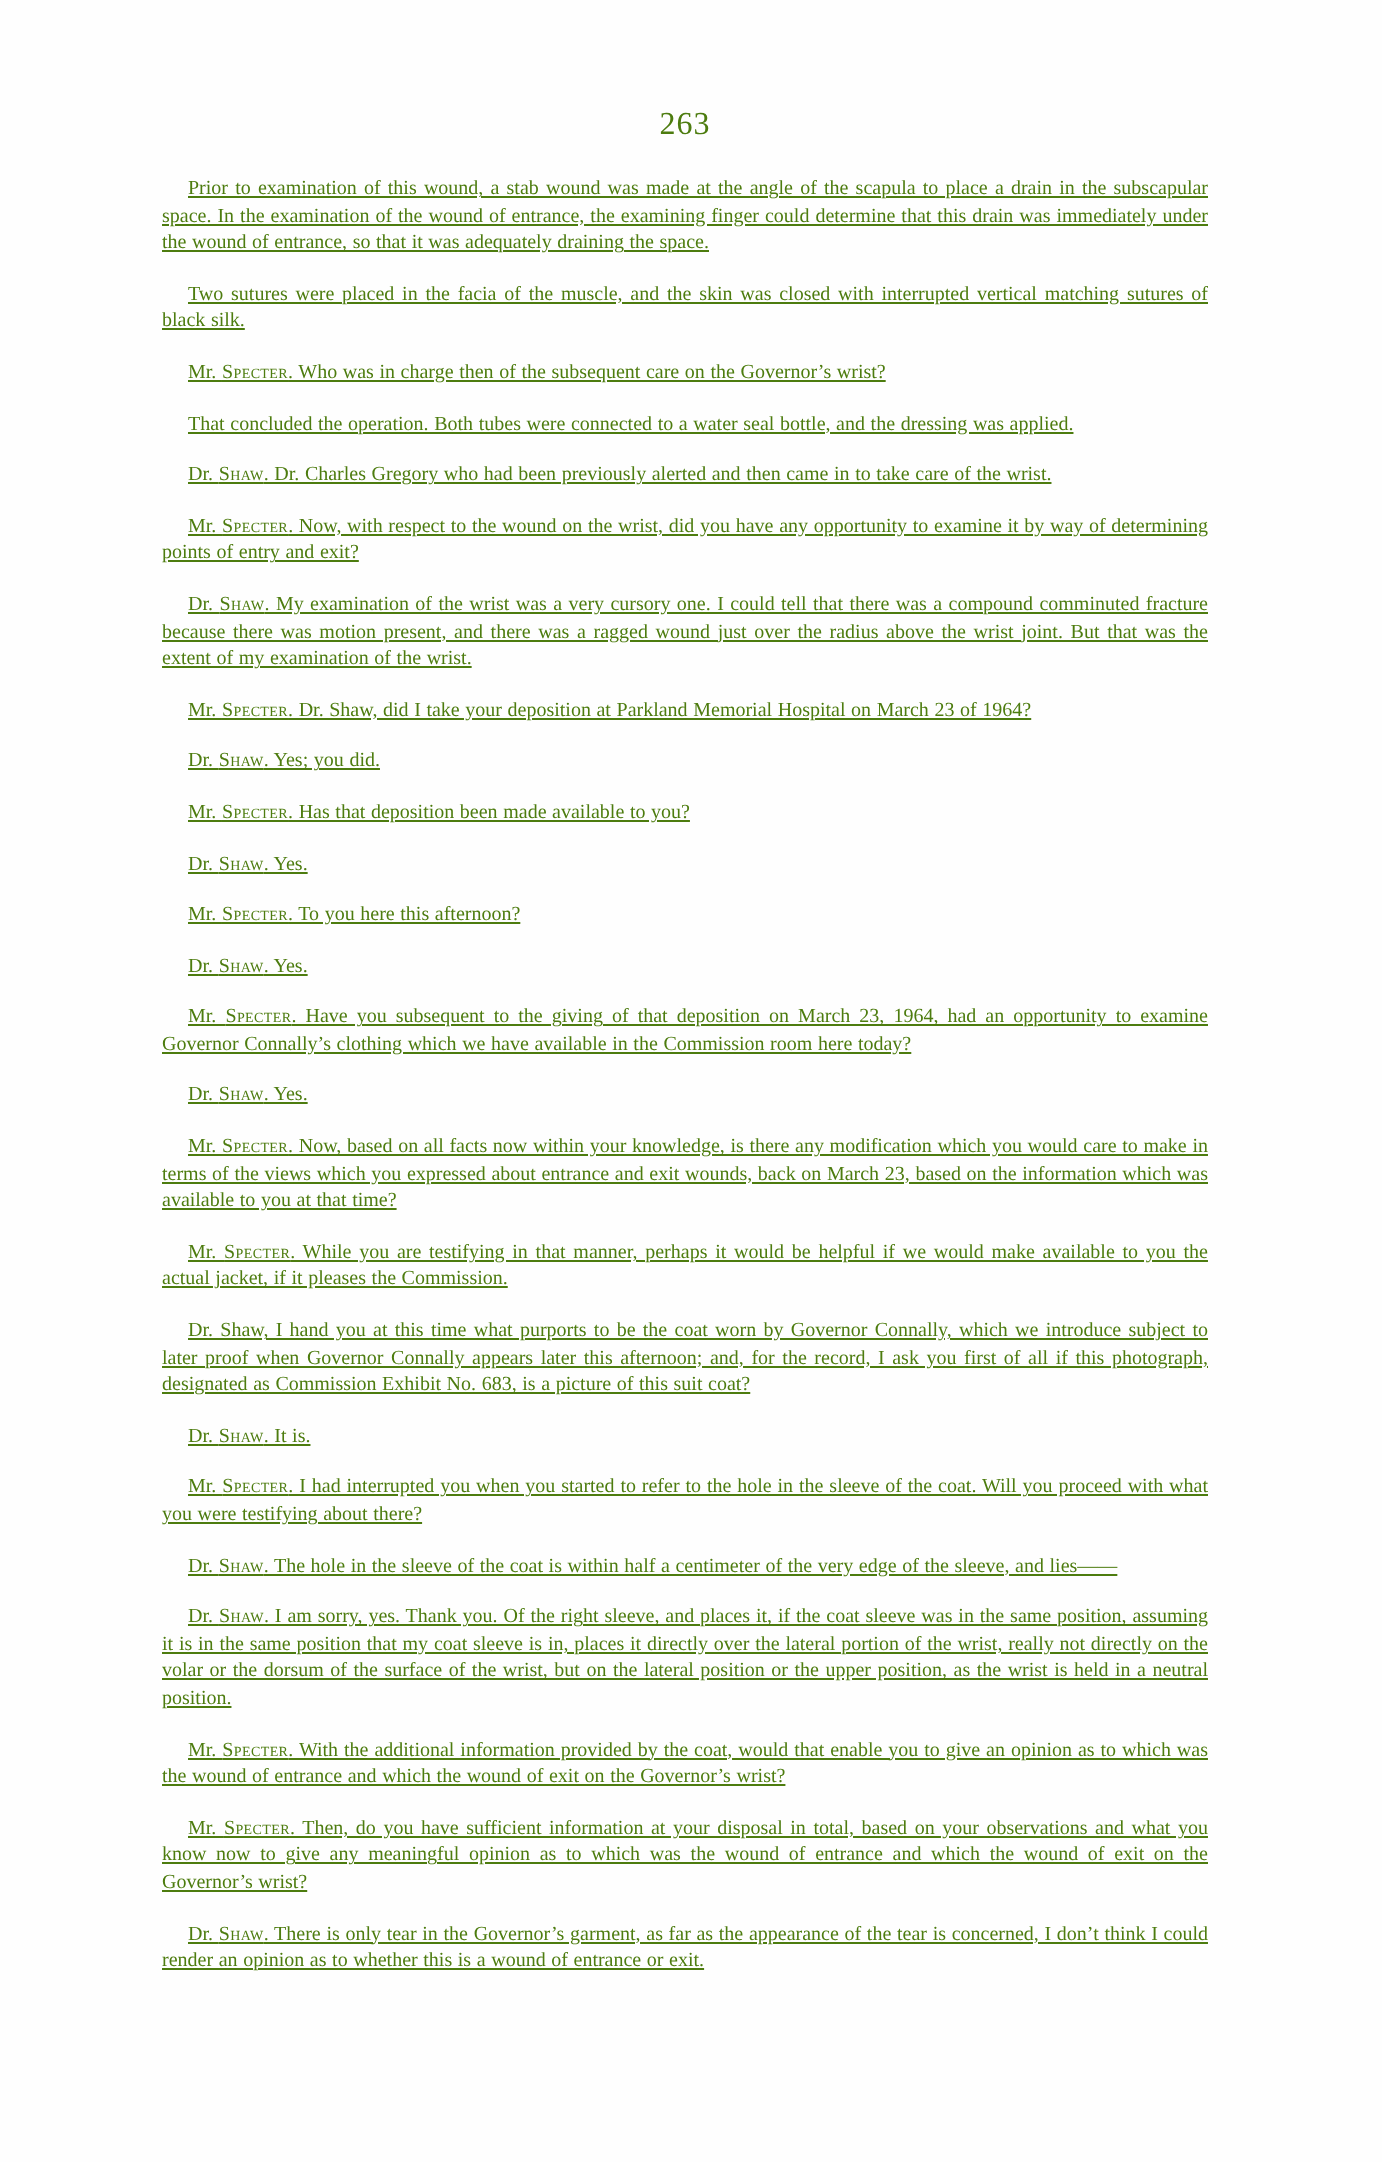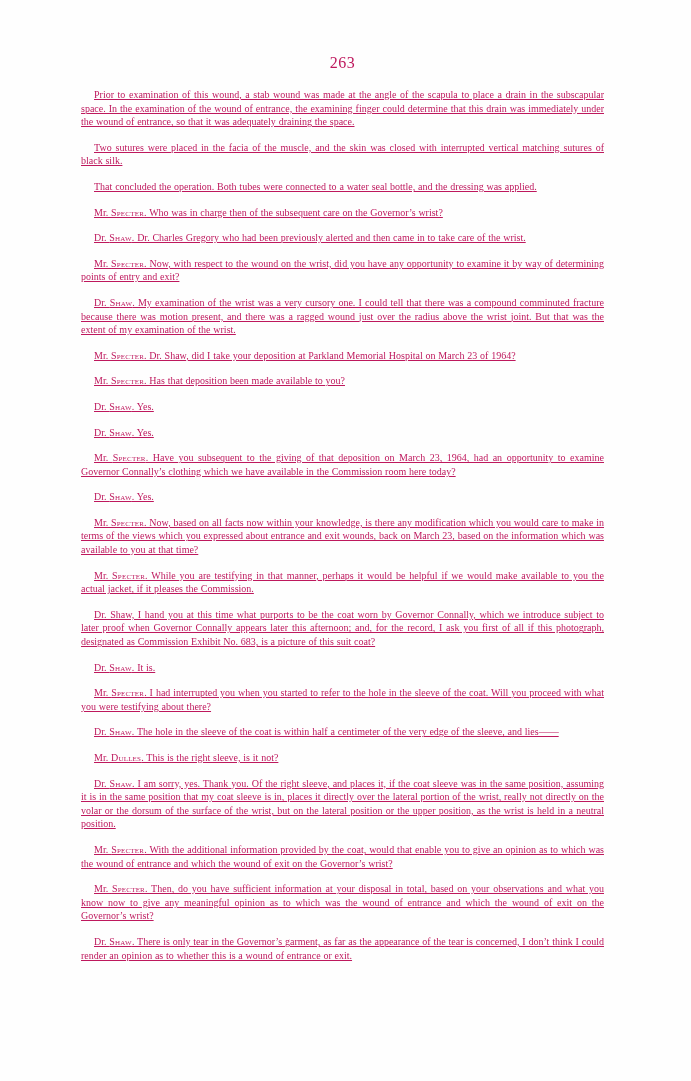--- a/index.html
+++ b/index.html
@@ -8,21 +8,21 @@
     background: #ffffff;
   }
   .page {
     position: relative;
     width: 691px;
     height: 1081px;
     box-sizing: border-box;
     background: #fefefe;
     padding: 54px 75px 0 69px;
     font-family: "Liberation Serif", "DejaVu Serif", serif;
-    color: #be185d;
+    color: #4d7c0f;
     overflow: hidden;
   }
   .page-number {
     text-align: center;
     font-size: 16px;
     line-height: 17px;
     margin: 0 0 17px 0;
     letter-spacing: 0.5px;
   }
   .transcript {
@@ -43,36 +43,37 @@
   }
 </style>
 </head>
 <body>
 
 <div class="page">
   <div class="page-number">263</div>
   <div class="transcript">
       <p class="para"><span class="para-text">Prior to examination of this wound, a stab wound was made at the angle of the scapula to place a drain in the subscapular space. In the examination of the wound of entrance, the examining finger could determine that this drain was immediately under the wound of entrance, so that it was adequately draining the space.</span></p>
       <p class="para"><span class="para-text">Two sutures were placed in the facia of the muscle, and the skin was closed with interrupted vertical matching sutures of black silk.</span></p>
+      <p class="para"><span class="speaker-prefix">Mr.&nbsp;</span><span class="speaker-name">Specter</span><span class="para-text">. Who was in charge then of the subsequent care on the Governor’s wrist?</span></p>
       <p class="para"><span class="para-text">That concluded the operation. Both tubes were connected to a water seal bottle, and the dressing was applied.</span></p>
-      <p class="para"><span class="speaker-prefix">Mr.&nbsp;</span><span class="speaker-name">Specter</span><span class="para-text">. Who was in charge then of the subsequent care on the Governor’s wrist?</span></p>
       <p class="para"><span class="speaker-prefix">Dr.&nbsp;</span><span class="speaker-name">Shaw</span><span class="para-text">. Dr. Charles Gregory who had been previously alerted and then came in to take care of the wrist.</span></p>
       <p class="para"><span class="speaker-prefix">Mr.&nbsp;</span><span class="speaker-name">Specter</span><span class="para-text">. Now, with respect to the wound on the wrist, did you have any opportunity to examine it by way of determining points of entry and exit?</span></p>
       <p class="para"><span class="speaker-prefix">Dr.&nbsp;</span><span class="speaker-name">Shaw</span><span class="para-text">. My examination of the wrist was a very cursory one. I could tell that there was a compound comminuted fracture because there was motion present, and there was a ragged wound just over the radius above the wrist joint. But that was the extent of my examination of the wrist.</span></p>
       <p class="para"><span class="speaker-prefix">Mr.&nbsp;</span><span class="speaker-name">Specter</span><span class="para-text">. Dr. Shaw, did I take your deposition at Parkland Memorial Hospital on March 23 of 1964?</span></p>
+      <p class="para"><span class="speaker-prefix">Dr.&nbsp;</span><span class="speaker-name">Shaw</span><span class="para-text">. Yes; you did.</span></p>
       <p class="para"><span class="speaker-prefix">Mr.&nbsp;</span><span class="speaker-name">Specter</span><span class="para-text">. Has that deposition been made available to you?</span></p>
       <p class="para"><span class="speaker-prefix">Dr.&nbsp;</span><span class="speaker-name">Shaw</span><span class="para-text">. Yes.</span></p>
+      <p class="para"><span class="speaker-prefix">Mr.&nbsp;</span><span class="speaker-name">Specter</span><span class="para-text">. To you here this afternoon?</span></p>
       <p class="para"><span class="speaker-prefix">Dr.&nbsp;</span><span class="speaker-name">Shaw</span><span class="para-text">. Yes.</span></p>
       <p class="para"><span class="speaker-prefix">Mr.&nbsp;</span><span class="speaker-name">Specter</span><span class="para-text">. Have you subsequent to the giving of that deposition on March 23, 1964, had an opportunity to examine Governor Connally’s clothing which we have available in the Commission room here today?</span></p>
       <p class="para"><span class="speaker-prefix">Dr.&nbsp;</span><span class="speaker-name">Shaw</span><span class="para-text">. Yes.</span></p>
       <p class="para"><span class="speaker-prefix">Mr.&nbsp;</span><span class="speaker-name">Specter</span><span class="para-text">. Now, based on all facts now within your knowledge, is there any modification which you would care to make in terms of the views which you expressed about entrance and exit wounds, back on March 23, based on the information which was available to you at that time?</span></p>
       <p class="para"><span class="speaker-prefix">Mr.&nbsp;</span><span class="speaker-name">Specter</span><span class="para-text">. While you are testifying in that manner, perhaps it would be helpful if we would make available to you the actual jacket, if it pleases the Commission.</span></p>
       <p class="para"><span class="para-text">Dr. Shaw, I hand you at this time what purports to be the coat worn by Governor Connally, which we introduce subject to later proof when Governor Connally appears later this afternoon; and, for the record, I ask you first of all if this photograph, designated as Commission Exhibit No. 683, is a picture of this suit coat?</span></p>
       <p class="para"><span class="speaker-prefix">Dr.&nbsp;</span><span class="speaker-name">Shaw</span><span class="para-text">. It is.</span></p>
       <p class="para"><span class="speaker-prefix">Mr.&nbsp;</span><span class="speaker-name">Specter</span><span class="para-text">. I had interrupted you when you started to refer to the hole in the sleeve of the coat. Will you proceed with what you were testifying about there?</span></p>
       <p class="para"><span class="speaker-prefix">Dr.&nbsp;</span><span class="speaker-name">Shaw</span><span class="para-text">. The hole in the sleeve of the coat is within half a centimeter of the very edge of the sleeve, and lies——</span></p>
-      <p class="para"><span class="speaker-prefix">Mr.&nbsp;</span><span class="speaker-name">Dulles</span><span class="para-text">. This is the right sleeve, is it not?</span></p>
       <p class="para"><span class="speaker-prefix">Dr.&nbsp;</span><span class="speaker-name">Shaw</span><span class="para-text">. I am sorry, yes. Thank you. Of the right sleeve, and places it, if the coat sleeve was in the same position, assuming it is in the same position that my coat sleeve is in, places it directly over the lateral portion of the wrist, really not directly on the volar or the dorsum of the surface of the wrist, but on the lateral position or the upper position, as the wrist is held in a neutral position.</span></p>
       <p class="para"><span class="speaker-prefix">Mr.&nbsp;</span><span class="speaker-name">Specter</span><span class="para-text">. With the additional information provided by the coat, would that enable you to give an opinion as to which was the wound of entrance and which the wound of exit on the Governor’s wrist?</span></p>
       <p class="para"><span class="speaker-prefix">Mr.&nbsp;</span><span class="speaker-name">Specter</span><span class="para-text">. Then, do you have sufficient information at your disposal in total, based on your observations and what you know now to give any meaningful opinion as to which was the wound of entrance and which the wound of exit on the Governor’s wrist?</span></p>
       <p class="para"><span class="speaker-prefix">Dr.&nbsp;</span><span class="speaker-name">Shaw</span><span class="para-text">. There is only tear in the Governor’s garment, as far as the appearance of the tear is concerned, I don’t think I could render an opinion as to whether this is a wound of entrance or exit.</span></p>
     </div>
 </div>
 
 </body></html>

